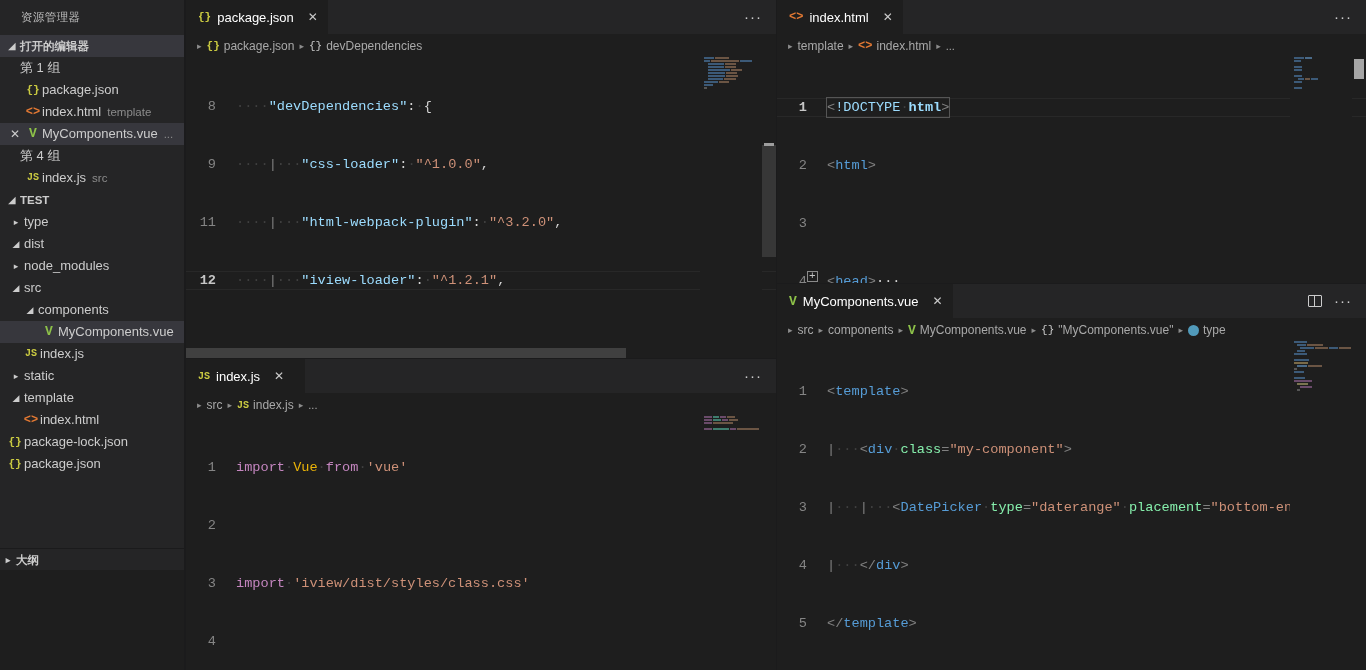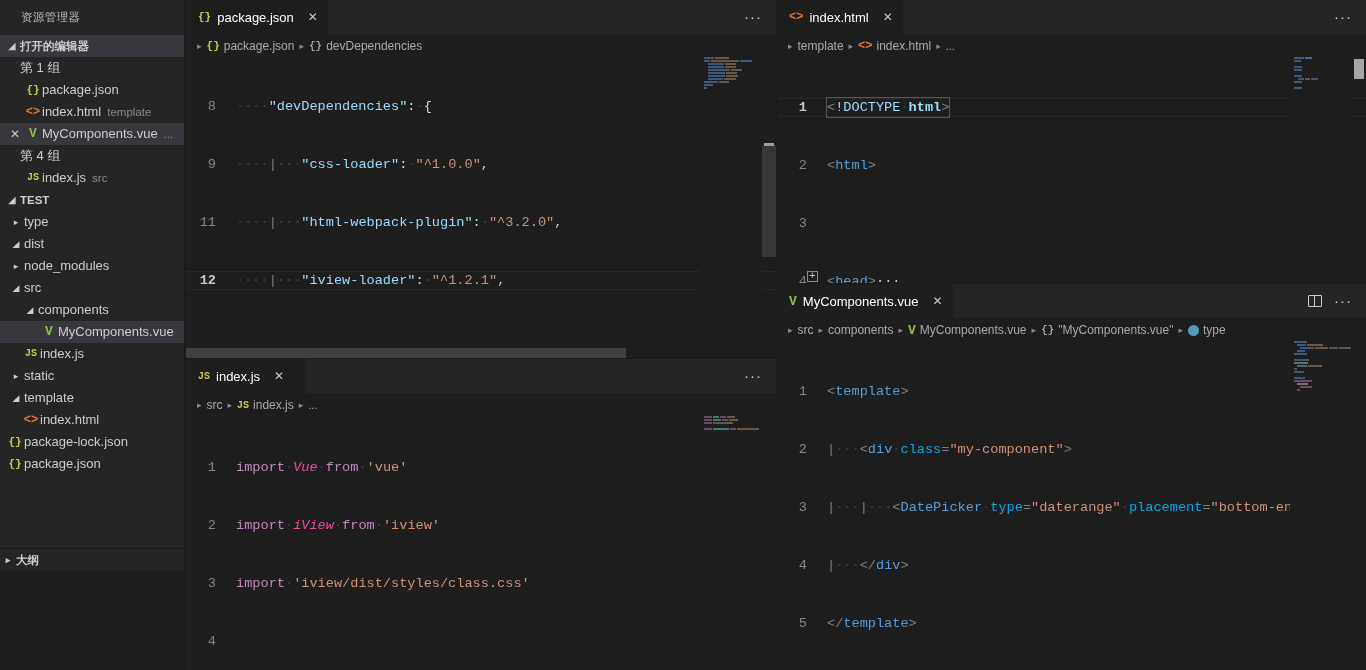--- a/index.html
+++ b/index.html
@@ -138,23 +138,23 @@
     width: 50px; flex: 0 0 50px;
     text-align: right; padding-right: 20px;
     color: #858585; font-size: 13.6px;
   }
   .num.act { color: #c6c6c6; font-weight: bold; }
   .txt { padding-left: 0px; }   
   .kp  { color: #c586c0; }   
   .s   { color: #ce9178; }   
   .p   { color: #9cdcfe; }   
   .d   { color: #d4d4d4; }   
-  .ty  { color: #ec4899; font-style: italic; }   
+  .ty  { color: #eab308; }   
   .tag { color: #569cd6; }
-  .attr{ color: #0ea5e9; }
+  .attr{ color: #86efac; }
   .br  { color: #808080; }
   .dot { color: #404040; }
 
   
   .minimap {
     position: absolute; top: 0; right: 14px;
     width: 62px; bottom: 0;
     background: #1e1e1e;
     pointer-events: none;
   }
@@ -404,21 +404,21 @@
         </span>
         <span class="bc-sep">▸</span>
         <span class="bc-item">
           <span style="font-size:11px">...</span>
         </span>
       </div>
 
       <div class="editor">
         <div class="code" style="padding-top:3px">
           <div class="ln"><span class="num">1</span><span class="txt"><span class="kp">import</span><span class="dot">·</span><span class="ty">Vue</span><span class="dot">·</span><span class="kp">from</span><span class="dot">·</span><span class="s">'vue'</span></span></div>
-          <div class="ln"><span class="num">2</span><span class="txt"><span class="kp">import</span><span class="dot">·</span><span class="ty">iView</span><span class="dot">·</span><span class="kp">from</span><span class="dot">·</span><span class="s">'iview'</span></span></div>
+          <div class="ln"><span class="num">2</span></div>
           <div class="ln"><span class="num">3</span><span class="txt"><span class="kp">import</span><span class="dot">·</span><span class="s">'iview/dist/styles/class.css'</span></span></div>
           <div class="ln"><span class="num">4</span><span class="txt"></span></div>
           
           
           
           
           
           
           
           

